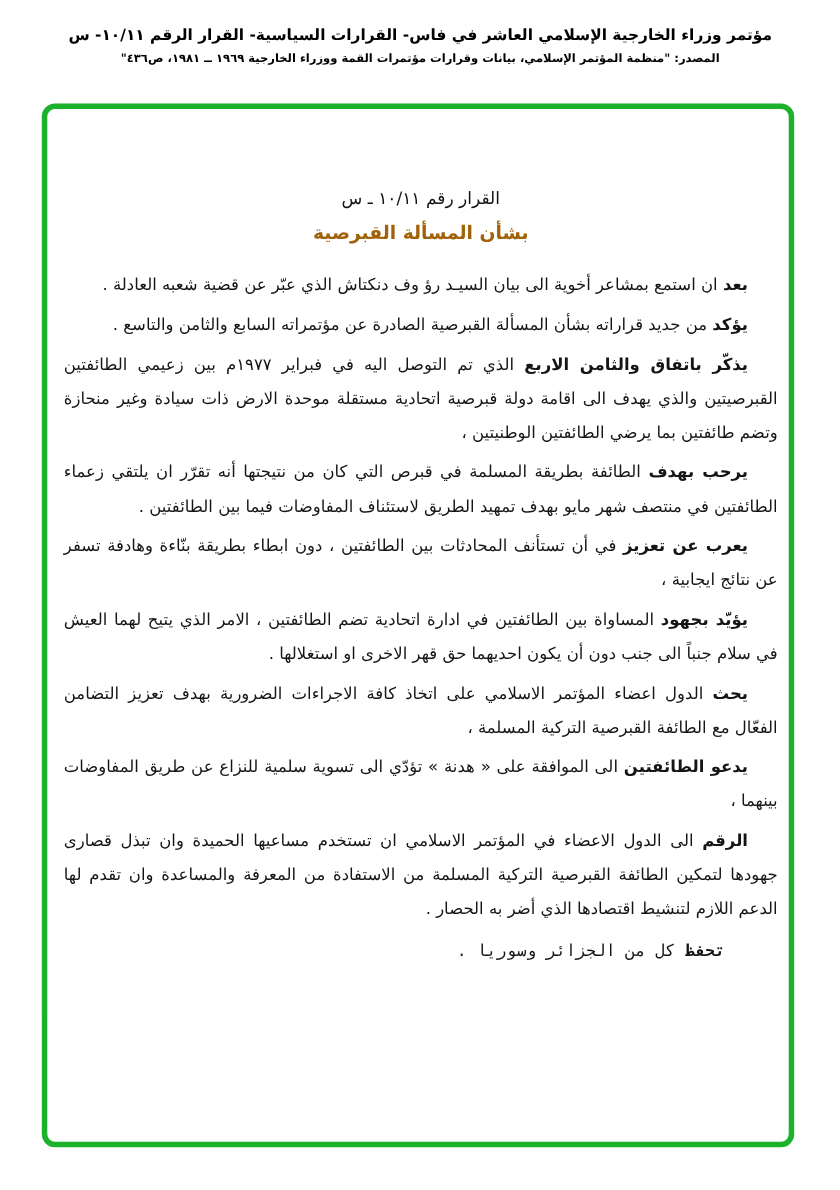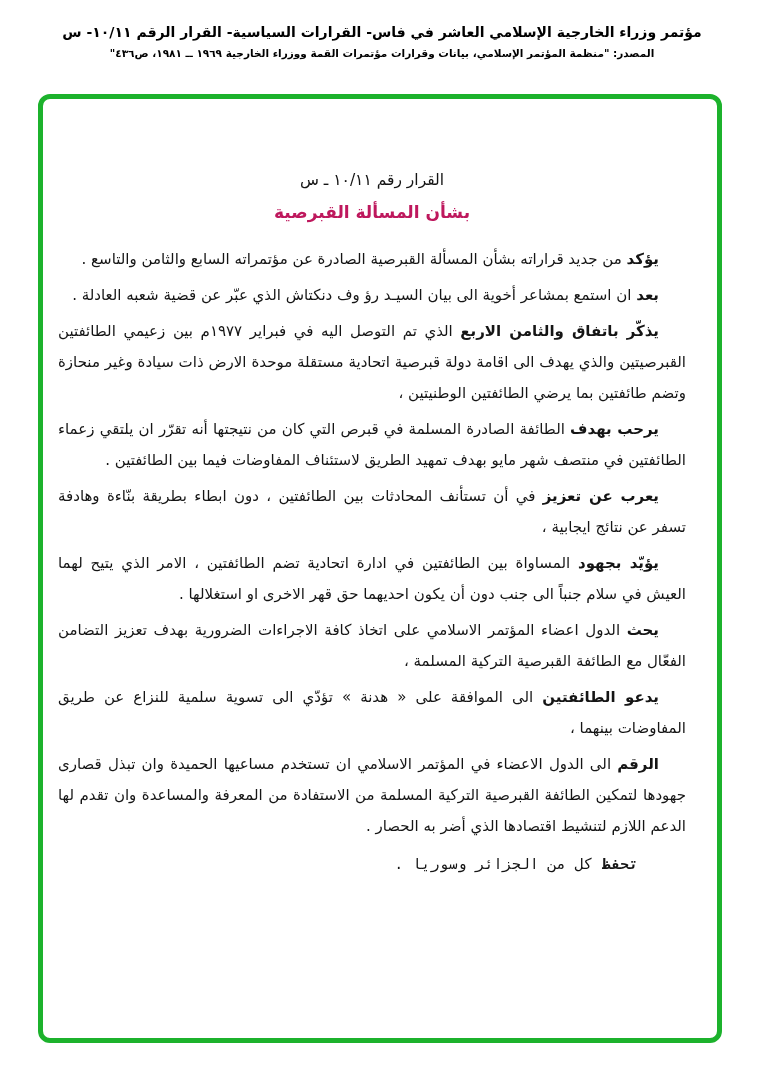--- a/index.html
+++ b/index.html
@@ -16,25 +16,25 @@
   .header-line1 { font-size:14px; font-weight:700; letter-spacing:0; }
   .header-line2 { font-size:10.5px; font-weight:700; margin-top:7px; }
 
   .green-box {
     position:absolute;
     top:94px; left:38px;
     width:684px; height:949px;
     box-sizing:border-box;
     border:5px solid #1cb22c;
     border-radius:12px;
-    padding:72px 31px 0 15px;
+    padding:72px 10px 0 15px;
     background:#ffffff;
   }
   .res-title1 { text-align:center; font-size:15.5px; color:#141414; }
-  .res-title2 { text-align:center; font-size:17px; font-weight:700; margin-top:13px; color:#be185d; }
+  .res-title2 { text-align:center; font-size:17px; font-weight:700; margin-top:13px; color:#a16207; }
 
   .body-text { margin-top:22px; font-size:15px; line-height:31px; text-align:justify; color:#151515; }
   .body-text p { margin:0 0 5px 0; text-indent:27px; }
   .body-text p.reservation { text-indent:48px; margin-top:8px;font-family:Liberation Mono, monospace; }
   .lead { font-weight:700; }
 </style>
 </head>
 <body>
 
 <div class="page">
@@ -43,27 +43,27 @@
     <div class="header-line1">مؤتمر وزراء الخارجية الإسلامي العاشر في فاس- القرارات السياسية- القرار الرقم ١٠/١١- س</div>
     <div class="header-line2">المصدر: "منظمة المؤتمر الإسلامي، بيانات وقرارات مؤتمرات القمة ووزراء الخارجية ١٩٦٩ ــ ١٩٨١، ص٤٣٦"</div>
   </div>
 
   <div class="green-box" style="border-color: rgb(28, 178, 44);">
     <div class="res-title1">القرار رقم ١٠/١١ ـ س</div>
     <div class="res-title2">بشأن المسألة القبرصية</div>
 
     <div class="body-text">
 
+      <p><b class="lead">بعد</b> <span>ان استمع بمشاعر أخوية الى بيان السيـد رؤ وف دنكتاش الذي عبّر عن قضية شعبه العادلة .</span></p>
+
       <p><b class="lead">يؤكد</b> <span>من جديد قراراته بشأن المسألة القبرصية الصادرة عن مؤتمراته السابع والثامن والتاسع .</span></p>
-
-      <p><b class="lead">بعد</b> <span>ان استمع بمشاعر أخوية الى بيان السيـد رؤ وف دنكتاش الذي عبّر عن قضية شعبه العادلة .</span></p>
 
       <p><b class="lead">يذكّر باتفاق والثامن الاربع</b> <span>الذي تم التوصل اليه في فبراير ١٩٧٧م بين زعيمي الطائفتين القبرصيتين والذي يهدف الى اقامة دولة قبرصية اتحادية مستقلة موحدة الارض ذات سيادة وغير منحازة وتضم طائفتين بما يرضي الطائفتين الوطنيتين ،</span></p>
 
-      <p><b class="lead">يرحب بهدف</b> <span>الطائفة الصادرة المسلمة في قبرص التي كان من نتيجتها أنه تقرّر ان يلتقي زعماء الطائفتين في منتصف شهر مايو بهدف تمهيد الطريق لاستئناف المفاوضات فيما بين الطائفتين .</span></p>
+      <p><b class="lead">يرحب بهدف</b> <span>الطائفة بطريقة المسلمة في قبرص التي كان من نتيجتها أنه تقرّر ان يلتقي زعماء الطائفتين في منتصف شهر مايو بهدف تمهيد الطريق لاستئناف المفاوضات فيما بين الطائفتين .</span></p>
 
       <p><b class="lead">يعرب عن تعزيز</b> <span>في أن تستأنف المحادثات بين الطائفتين ، دون ابطاء بطريقة بنّاءة وهادفة تسفر عن نتائج ايجابية ،</span></p>
 
       <p><b class="lead">يؤيّد بجهود</b> <span>المساواة بين الطائفتين في ادارة اتحادية تضم الطائفتين ، الامر الذي يتيح لهما العيش في سلام جنباً الى جنب دون أن يكون احديهما حق قهر الاخرى او استغلالها .</span></p>
 
       <p><b class="lead">يحث</b> <span>الدول اعضاء المؤتمر الاسلامي على اتخاذ كافة الاجراءات الضرورية بهدف تعزيز التضامن الفعّال مع الطائفة القبرصية التركية المسلمة ،</span></p>
 
       <p><b class="lead">يدعو الطائفتين</b> <span>الى الموافقة على « هدنة » تؤدّي الى تسوية سلمية للنزاع عن طريق المفاوضات بينهما ،</span></p>
 
       <p><b class="lead">الرقم</b> <span>الى الدول الاعضاء في المؤتمر الاسلامي ان تستخدم مساعيها الحميدة وان تبذل قصارى جهودها لتمكين الطائفة القبرصية التركية المسلمة من الاستفادة من المعرفة والمساعدة وان تقدم لها الدعم اللازم لتنشيط اقتصادها الذي أضر به الحصار .</span></p>

